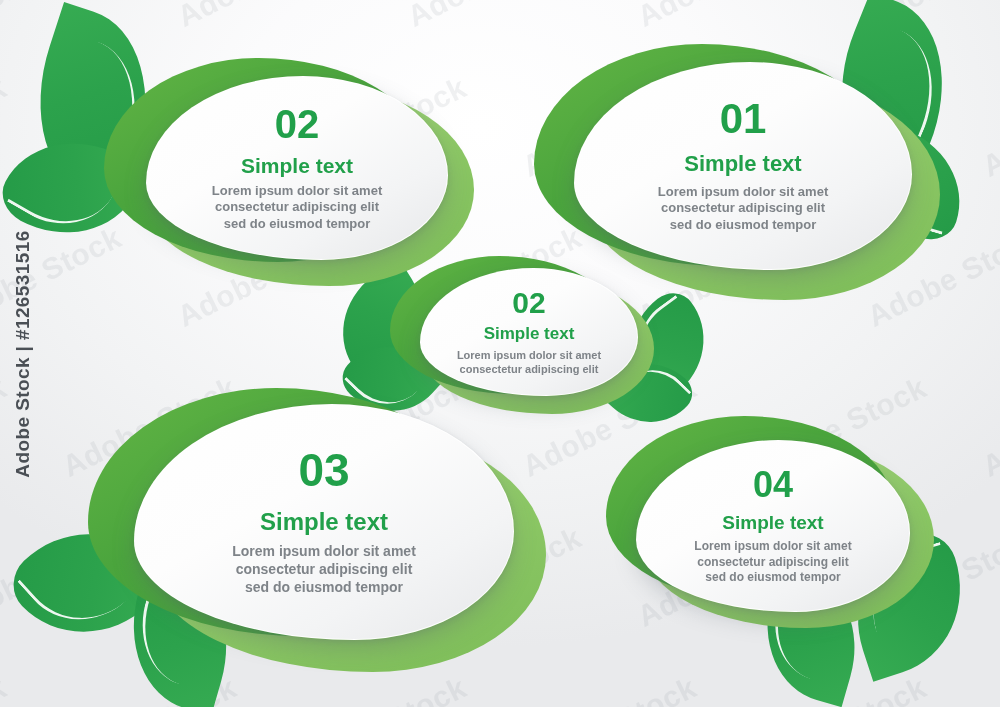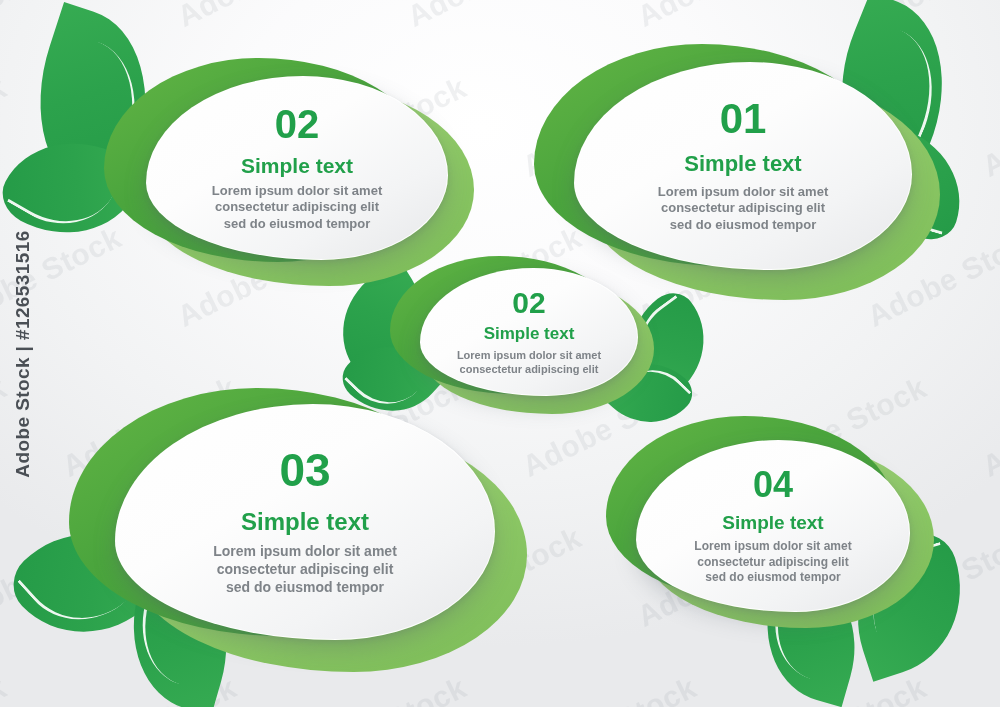--- a/index.html
+++ b/index.html
@@ -205,21 +205,21 @@
     <div class="blob face layer" style="left:34px;top:16px;width:216px;height:126px;border-radius:52% 48% 42% 58% / 58% 54% 46% 42%;">
       <div class="content">
         <div class="num" style="font-size:30px;margin-bottom:7px;">02</div>
         <div class="ttl" style="font-size:17px;margin-bottom:5px;">Simple text</div>
         <div class="body" style="font-size:11px;">Lorem ipsum dolor sit amet</div>
         <div class="body" style="font-size:11px;">consectetur adipiscing elit</div>
       </div>
     </div>
   </div>
 
-  <div class="card" style="left:63px;top:382px;width:452px;height:288px;">
+  <div class="card" style="left:82px;top:382px;width:452px;height:288px;">
     <div class="blob ring-light layer" style="left:70px;top:46px;width:394px;height:244px;border-radius:52% 48% 44% 56% / 56% 52% 48% 44%;"></div>
     <div class="blob ring-dark layer" style="left:6px;top:6px;width:392px;height:248px;border-radius:48% 52% 46% 54% / 54% 50% 50% 46%;"></div>
     <div class="blob face layer" style="left:52px;top:22px;width:378px;height:234px;border-radius:52% 48% 42% 58% / 58% 54% 46% 42%;">
       <div class="content">
         <div class="num" style="font-size:46px;margin-bottom:16px;">03</div>
         <div class="ttl" style="font-size:24px;margin-bottom:8px;">Simple text</div>
         <div class="body" style="font-size:14px;">Lorem ipsum dolor sit amet</div>
         <div class="body" style="font-size:14px;">consectetur adipiscing elit</div>
         <div class="body" style="font-size:14px;">sed do eiusmod tempor</div>
       </div>

